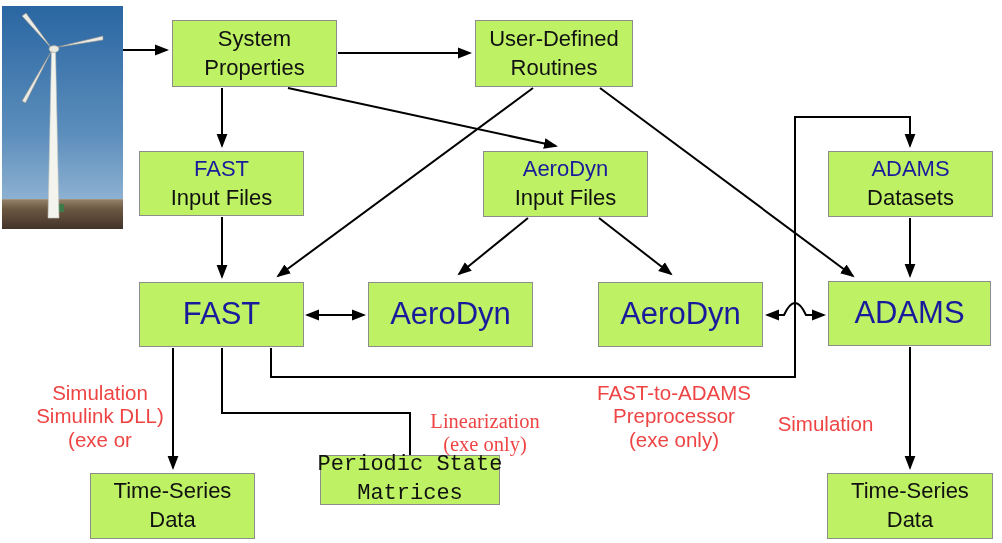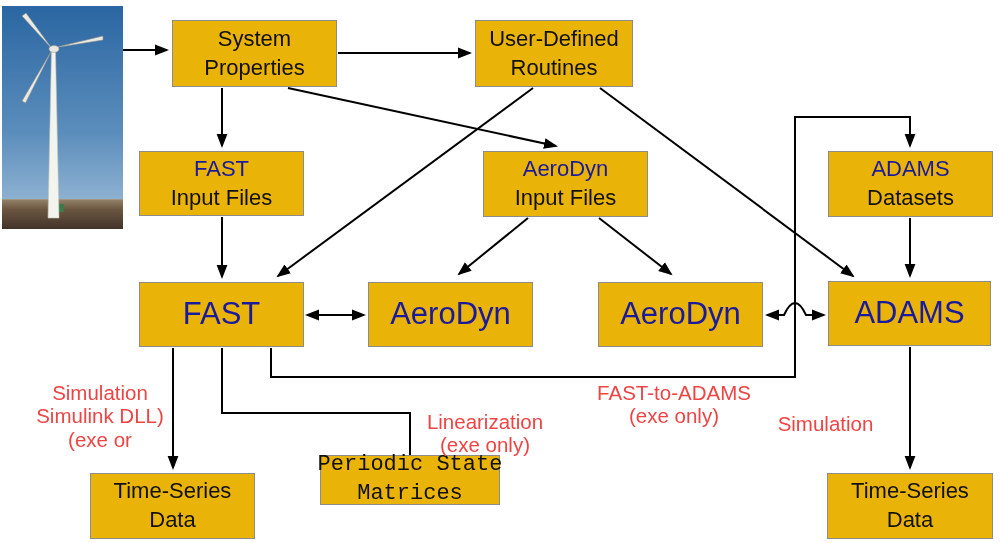--- a/index.html
+++ b/index.html
@@ -3,21 +3,21 @@
 <meta charset="utf-8">
 <style>
   html,body{margin:0;padding:0;background:#fff;}
   #canvas{
     position:relative;width:1002px;height:543px;background:#fff;overflow:hidden;
     font-family:"Liberation Sans","DejaVu Sans",sans-serif;
   }
   #connectors{position:absolute;left:0;top:0;width:1002px;height:543px;z-index:1;}
   .node{
     position:absolute;z-index:2;box-sizing:border-box;
-    background:#eab308;border:1px solid #8c8c8c;
+    background:#bef264;border:1px solid #8c8c8c;
     display:flex;flex-direction:column;align-items:center;justify-content:center;
     text-align:center;color:#111;
   }
   .node .l{display:block;line-height:1.3;white-space:nowrap;}
   .filebox{font-size:22px;}
   .progbox{font-size:31px;}
   .navy{color:#1a1a9c;}
   .edge-label{
     position:absolute;z-index:2;text-align:center;color:#ef4444;
     font-size:20.5px;line-height:1.14;white-space:nowrap;
@@ -30,21 +30,21 @@
   #n-datasets {left:828px;top:151px;width:165px;height:66px;}
   #n-fast     {left:139px;top:282px;width:165px;height:65px;}
   #n-aero1    {left:368px;top:282px;width:165px;height:65px;}
   #n-aero2    {left:598px;top:282px;width:165px;height:65px;}
   #n-adams    {left:828px;top:281px;width:163px;height:65px;}
   #n-tsdl     {left:90px; top:473px;width:165px;height:66px;}
   #n-psm      {left:320px;top:455px;width:180px;height:50px;font-family:Liberation Mono, monospace;}
   #n-tsdr     {left:827px;top:473px;width:166px;height:66px;}
   
   #lbl-simexe {left:20px; top:381px;width:160px;}
-  #lbl-linear {left:400px;top:410px;width:170px;}
+  #lbl-linear {left:400px;top:410px;width:170px;font-family:Liberation Serif, serif;}
   #lbl-f2a    {left:586px;top:381px;width:176px;text-align:center;}
   #lbl-simadams{left:733px;top:412px;width:185px;}
   #turbine{position:absolute;left:2px;top:6px;width:121px;height:223px;z-index:2;}
 </style>
 </head>
 <body>
 
 <div id="canvas">
 
   <svg id="connectors" width="1002" height="543" viewBox="0 0 1002 543">
@@ -162,20 +162,21 @@
     <span class="l" style="display:block">(exe or</span>
   </div>
 
   <div class="edge-label" id="lbl-linear">
     <span class="l" style="display:block">Linearization</span>
     <span class="l" style="display:block">(exe only)</span>
   </div>
 
   <div class="edge-label" id="lbl-f2a">
     <span class="l" style="display:block">FAST-to-ADAMS</span>
+    <span class="l" style="display:block">Preprocessor</span>
     <span class="l" style="display:block">(exe only)</span>
   </div>
 
   <div class="edge-label" id="lbl-simadams">
     <span class="l" style="display:block">Simulation</span>
   </div>
 
 </div>
 
 </body></html>

